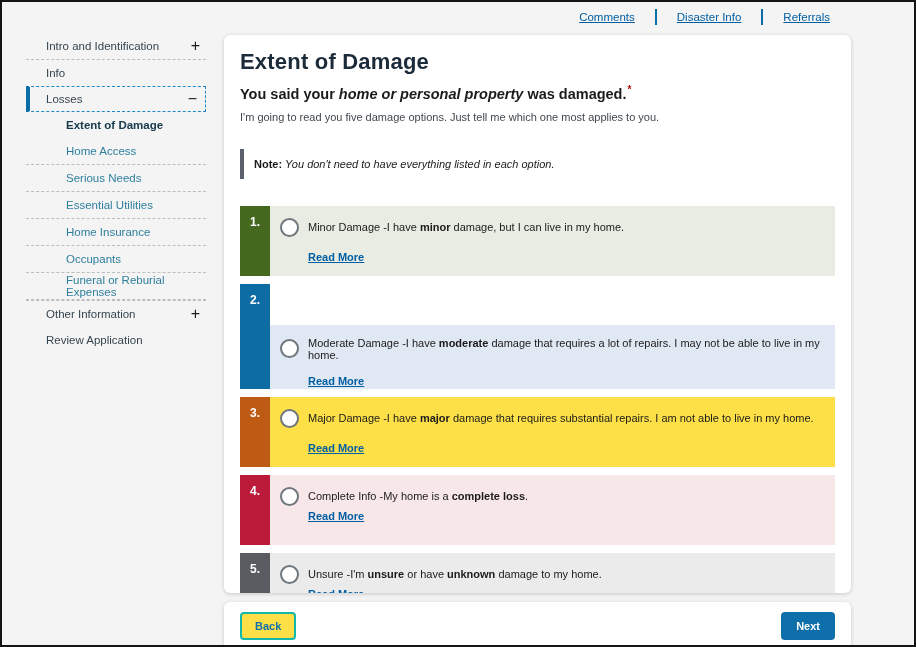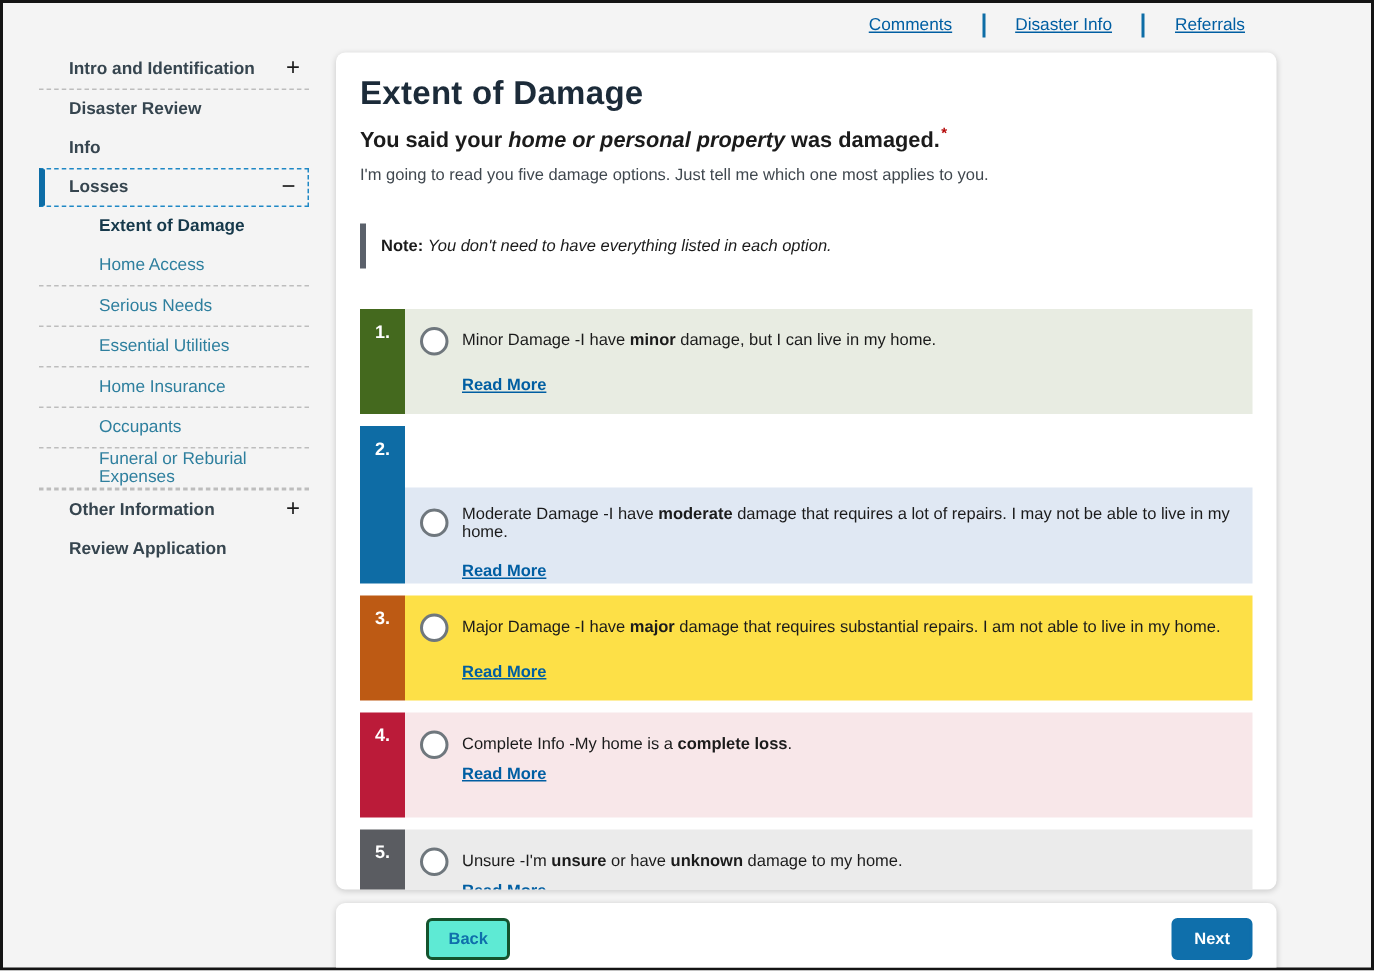--- a/index.html
+++ b/index.html
@@ -9,21 +9,21 @@
 
   
   .topnav{position:absolute;top:7px;right:84px;display:flex;align-items:center;gap:20px;}
   .nav-link{font-size:11.5px;color:#005ea2;text-decoration:underline;cursor:pointer;}
   .nav-divider{width:2px;height:16px;background:#0d6da6;}
 
   
   .sidebar{position:absolute;left:24px;top:31px;width:180px;}
   .side-item{height:26px;display:flex;align-items:center;justify-content:space-between;
     padding-left:20px;padding-right:6px;box-sizing:border-box;cursor:pointer;}
-  .side-label{font-size:11.5px;font-weight:700;color:#36454f;}
+  .side-label{font-size:11.5px;font-weight:400;color:#36454f;}
   .side-item.sub{padding-left:40px;}
   .side-item.sub .side-label{font-weight:400;color:#2e7f9e;}
   .side-item.sub.active .side-label{font-weight:700;color:#16394b;}
   .side-toggle{font-size:16px;line-height:1;color:#1b1b1b;font-weight:400;}
   .side-item.parent-active{border:1px dashed #1f88c5;border-left:4px solid #0d6da6;
     padding-left:16px;padding-right:8px;}
   .side-sep{border-top:1px dashed #bdbdbd;}
 
   
   .card{position:absolute;left:222px;top:33px;width:627px;height:558px;background:#fff;
@@ -56,21 +56,21 @@
   .read-more{display:inline-block;margin-left:28px;margin-top:14px;font-size:11px;
     font-weight:700;color:#005ea2;text-decoration:underline;cursor:pointer;}
   .option-row:nth-child(n+4) .read-more{margin-top:4px;}
 
   
   .footerbar{position:absolute;left:222px;top:600px;width:627px;height:47px;background:#fff;
     border-radius:6px 6px 0 0;box-shadow:0 1px 4px rgba(0,0,0,.18);box-sizing:border-box;
     display:flex;align-items:center;justify-content:space-between;padding:0 16px;}
   .btn{font-family:inherit;font-size:11px;font-weight:700;border-radius:4px;
     padding:6px 13px;cursor:pointer;}
-  .btn-back{background:#5eead4;border:2px solid #14532d;color:#0f6fab;margin-left:44px;}
+  .btn-back{background:#fde047;border:2px solid #14b8a6;color:#0f6fab;}
   .btn-next{background:#0f6fab;border:2px solid #0f6fab;color:#fff;}
 </style>
 </head>
 <body>
 
 <div class="frame">
 
   <div class="topnav">
       <a class="nav-link">Comments</a>
       <span class="nav-divider"></span>
@@ -79,24 +79,20 @@
       <a class="nav-link">Referrals</a>
     </div>
 
   <nav class="sidebar">
       <div class="side-item top">
     <span class="side-label">Intro and Identification</span>
     <span class="side-toggle">+</span>
   </div>
       <div class="side-sep"></div>
       <div class="side-item top">
-    <span class="side-label">Disaster Review</span>
-
-  </div>
-      <div class="side-item top">
     <span class="side-label">Info</span>
 
   </div>
       <div class="side-item top parent-active">
     <span class="side-label">Losses</span>
     <span class="side-toggle">−</span>
   </div>
       <div class="side-item sub active">
     <span class="side-label">Extent of Damage</span>
 

